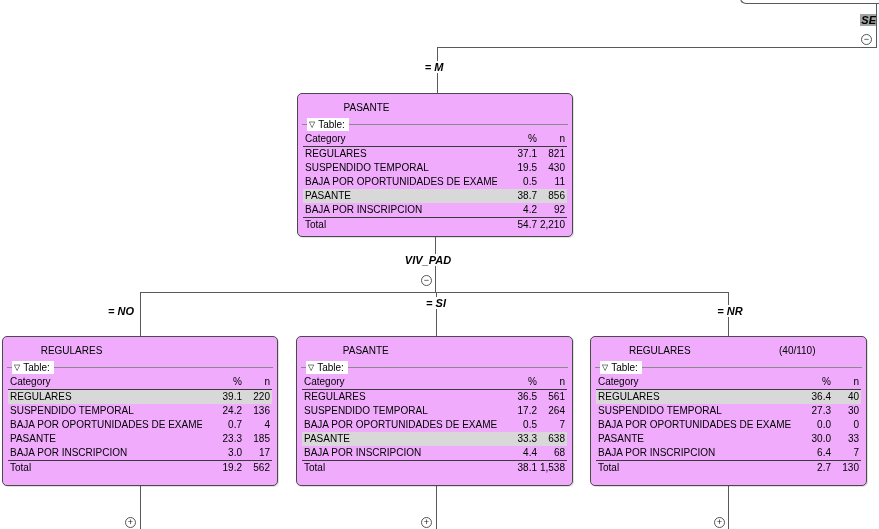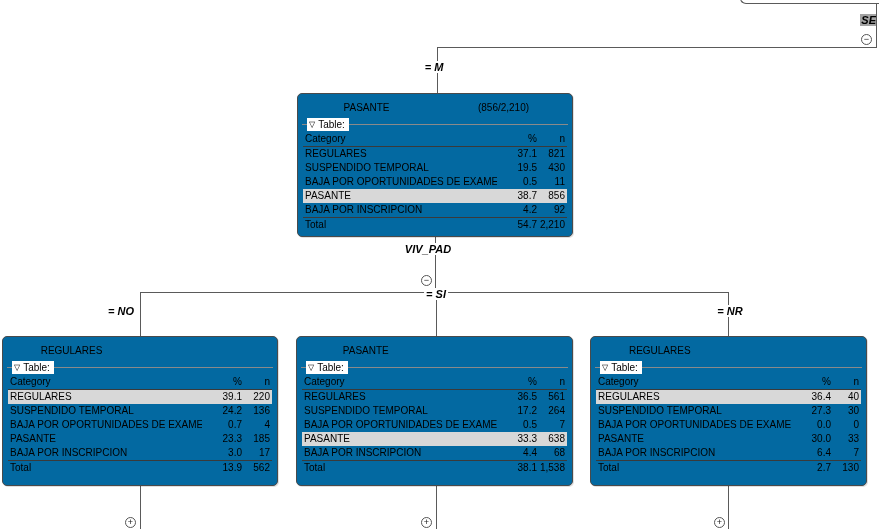--- a/index.html
+++ b/index.html
@@ -13,21 +13,21 @@
   
   .blabel{position:absolute;transform:translateX(-50%);font-size:11px;font-weight:bold;
           font-style:italic;background:#fff;padding:0 2px;white-space:nowrap;}
   .rlabel{position:absolute;font-size:11px;font-weight:bold;font-style:italic;background:#a3a3a3;
           padding:0 1px;white-space:nowrap;}
   
   .toggle{position:absolute;width:11px;height:11px;box-sizing:border-box;border:1px solid #555;
           border-radius:50%;background:#fff;font-size:9px;line-height:9px;text-align:center;
           color:#222;cursor:pointer;}
   
-  .node{position:absolute;box-sizing:border-box;background:#0369a1;border:1px solid #4a4a4a;
+  .node{position:absolute;box-sizing:border-box;background:#f0abfc;border:1px solid #4a4a4a;
         border-radius:5px;box-shadow:1px 1px 0 rgba(0,0,0,0.12);}
   .node-header{display:flex;margin-top:6px;height:15px;line-height:15px;font-size:10px;}
   .node-title{width:50%;text-align:center;white-space:nowrap;}
   .node-ratio{width:50%;text-align:center;white-space:nowrap;}
   .tablegroup{position:relative;margin:9px 4px 0;border-top:1px solid #8a8a8a;padding-top:6px;}
   .legend{position:absolute;top:-7px;left:5px;background:#fff;padding:0 4px 0 2px;font-size:10px;
           line-height:13px;display:inline-flex;align-items:center;gap:3px;cursor:pointer;}
   .tri{font-size:8px;line-height:13px;}
   .trow{display:flex;height:14px;line-height:14px;font-size:10px;padding:0 2px;margin:0 1px;}
   .thead{height:15px;line-height:15px;}
@@ -45,42 +45,41 @@
   <div class="corner-box" style="left:740px;top:-9px;width:139px;height:12px;"></div>
   <span class="rlabel" style="right:2px;top:14px;">SE</span>
   <div class="toggle" style="left:861px;top:34px;">−</div>
 
   <div class="vline" style="left:876px;top:3px;height:45px;"></div>
   <div class="hline" style="left:437px;top:47px;width:440px;"></div>
   <div class="vline" style="left:437px;top:47px;height:46px;"></div>
   <span class="blabel" style="left:434px;top:61px;">= M</span>
 
   <div class="vline" style="left:435px;top:237px;height:55px;"></div>
-  <span class="blabel" style="left:428px;top:243px;">VIV_PAD</span>
+  <span class="blabel" style="left:428px;top:254px;">VIV_PAD</span>
   <div class="toggle" style="left:421px;top:275px;">−</div>
 
   <div class="hline" style="left:140px;top:292px;width:589px;"></div>
   <div class="vline" style="left:140px;top:292px;height:44px;"></div>
   <div class="vline" style="left:436px;top:292px;height:44px;"></div>
   <div class="vline" style="left:728px;top:292px;height:44px;"></div>
   <span class="blabel" style="left:121px;top:305px;">= NO</span>
-  <span class="blabel" style="left:436px;top:288px;">= SI</span>
+  <span class="blabel" style="left:436px;top:297px;">= SI</span>
   <span class="blabel" style="left:730px;top:305px;">= NR</span>
 
   <div class="vline" style="left:140px;top:486px;height:43px;"></div>
   <div class="vline" style="left:436px;top:486px;height:43px;"></div>
   <div class="vline" style="left:728px;top:486px;height:43px;"></div>
   <div class="toggle" style="left:125px;top:517px;">+</div>
   <div class="toggle" style="left:421px;top:517px;">+</div>
   <div class="toggle" style="left:714px;top:517px;">+</div>
 
   <div class="node" style="left:297px;top:93px;width:276px;height:144px;">
     <div class="node-header">
       <span class="node-title">PASANTE</span>
-      <span class="node-ratio">(856/2,210)</span>
     </div>
     <div class="tablegroup">
       <span class="legend">
           <span class="tri">▽</span>
           <span>Table:</span>
         </span>
       <div class="trow thead">
         <span class="tcat">Category</span>
         <span class="tpct">%</span>
         <span class="tn">n</span>
@@ -156,21 +155,21 @@
         <span class="tn">185</span>
       </div>
       <div class="trow">
         <span class="tcat">BAJA POR INSCRIPCION</span>
         <span class="tpct">3.0</span>
         <span class="tn">17</span>
       </div>
       <div class="sep"></div>
       <div class="trow">
         <span class="tcat">Total</span>
-        <span class="tpct">13.9</span>
+        <span class="tpct">19.2</span>
         <span class="tn">562</span>
       </div>
     </div>
   </div>
 
   <div class="node" style="left:296px;top:336px;width:277px;height:150px;">
     <div class="node-header">
       <span class="node-title">PASANTE</span>
     </div>
     <div class="tablegroup">
@@ -214,20 +213,21 @@
         <span class="tcat">Total</span>
         <span class="tpct">38.1</span>
         <span class="tn">1,538</span>
       </div>
     </div>
   </div>
 
   <div class="node" style="left:590px;top:336px;width:277px;height:150px;">
     <div class="node-header">
       <span class="node-title">REGULARES</span>
+      <span class="node-ratio">(40/110)</span>
     </div>
     <div class="tablegroup">
       <span class="legend">
           <span class="tri">▽</span>
           <span>Table:</span>
         </span>
       <div class="trow thead">
         <span class="tcat">Category</span>
         <span class="tpct">%</span>
         <span class="tn">n</span>

